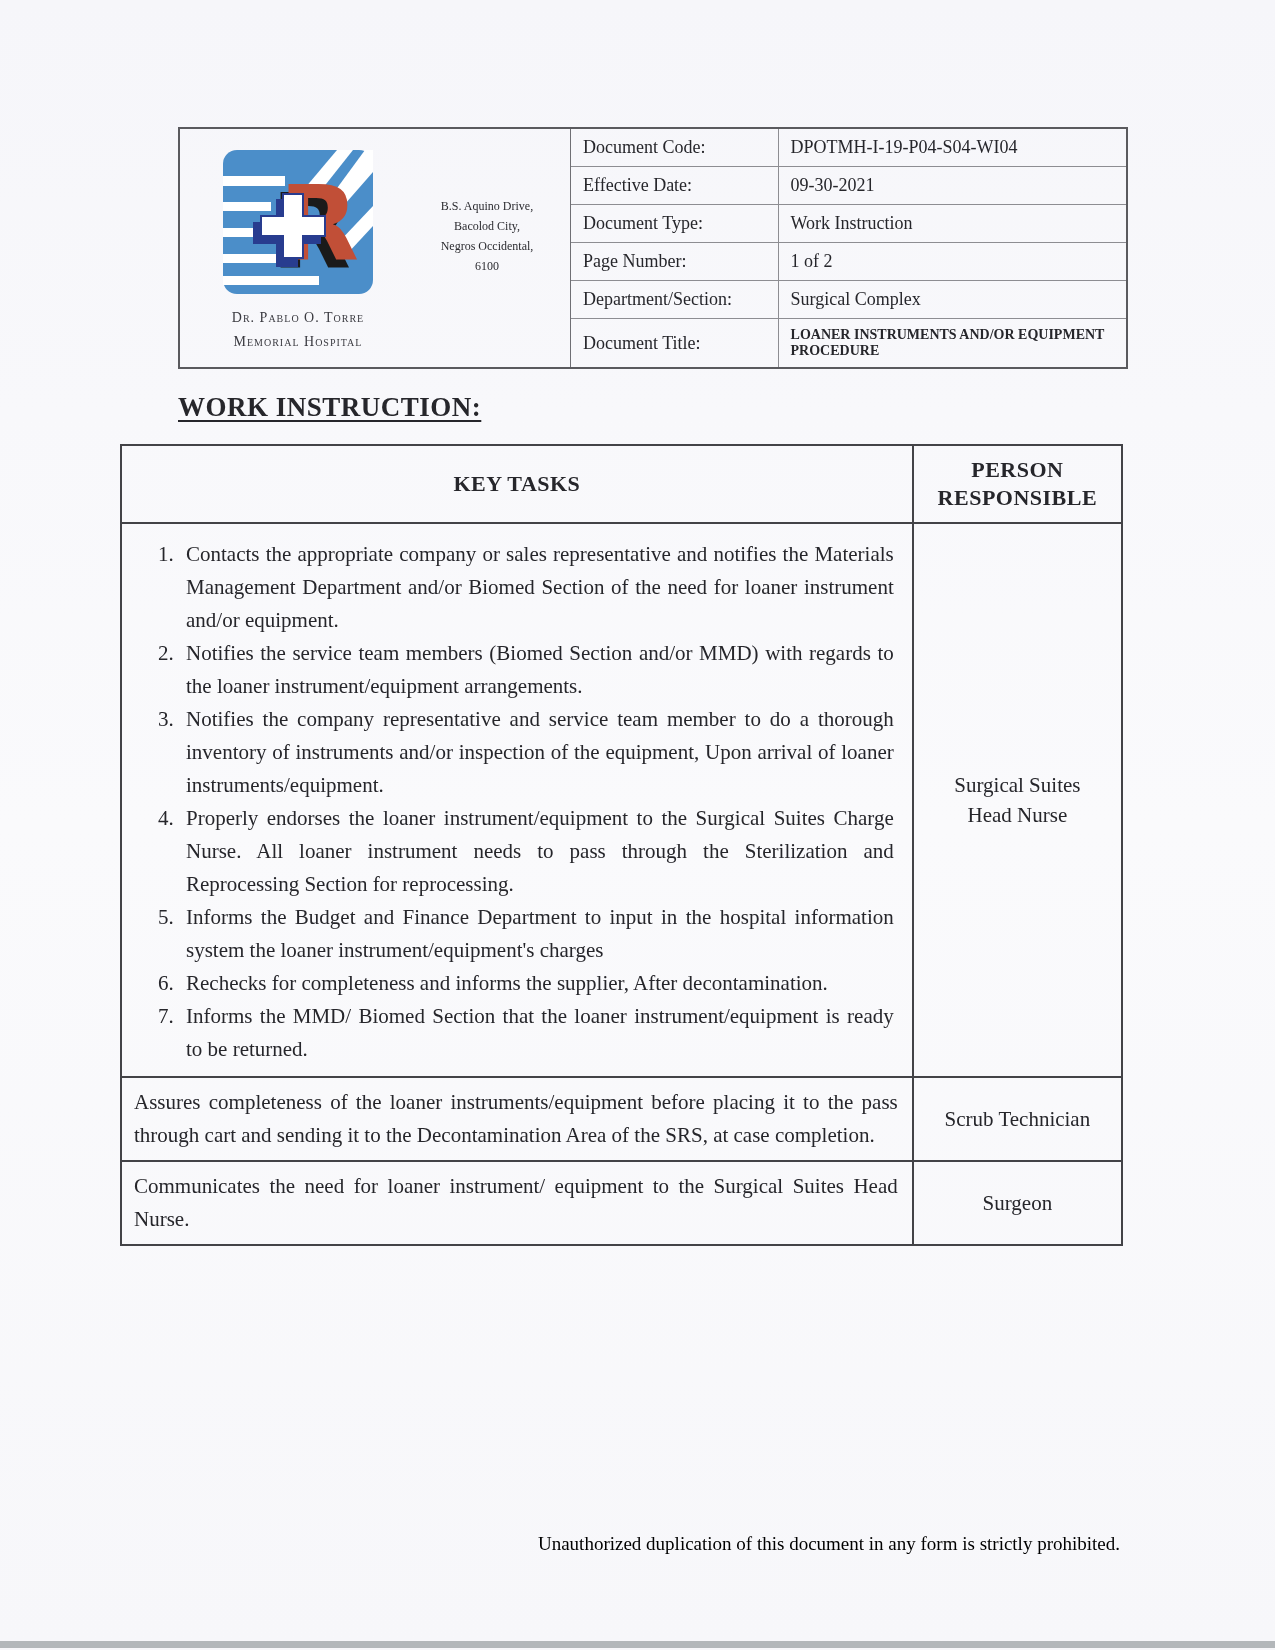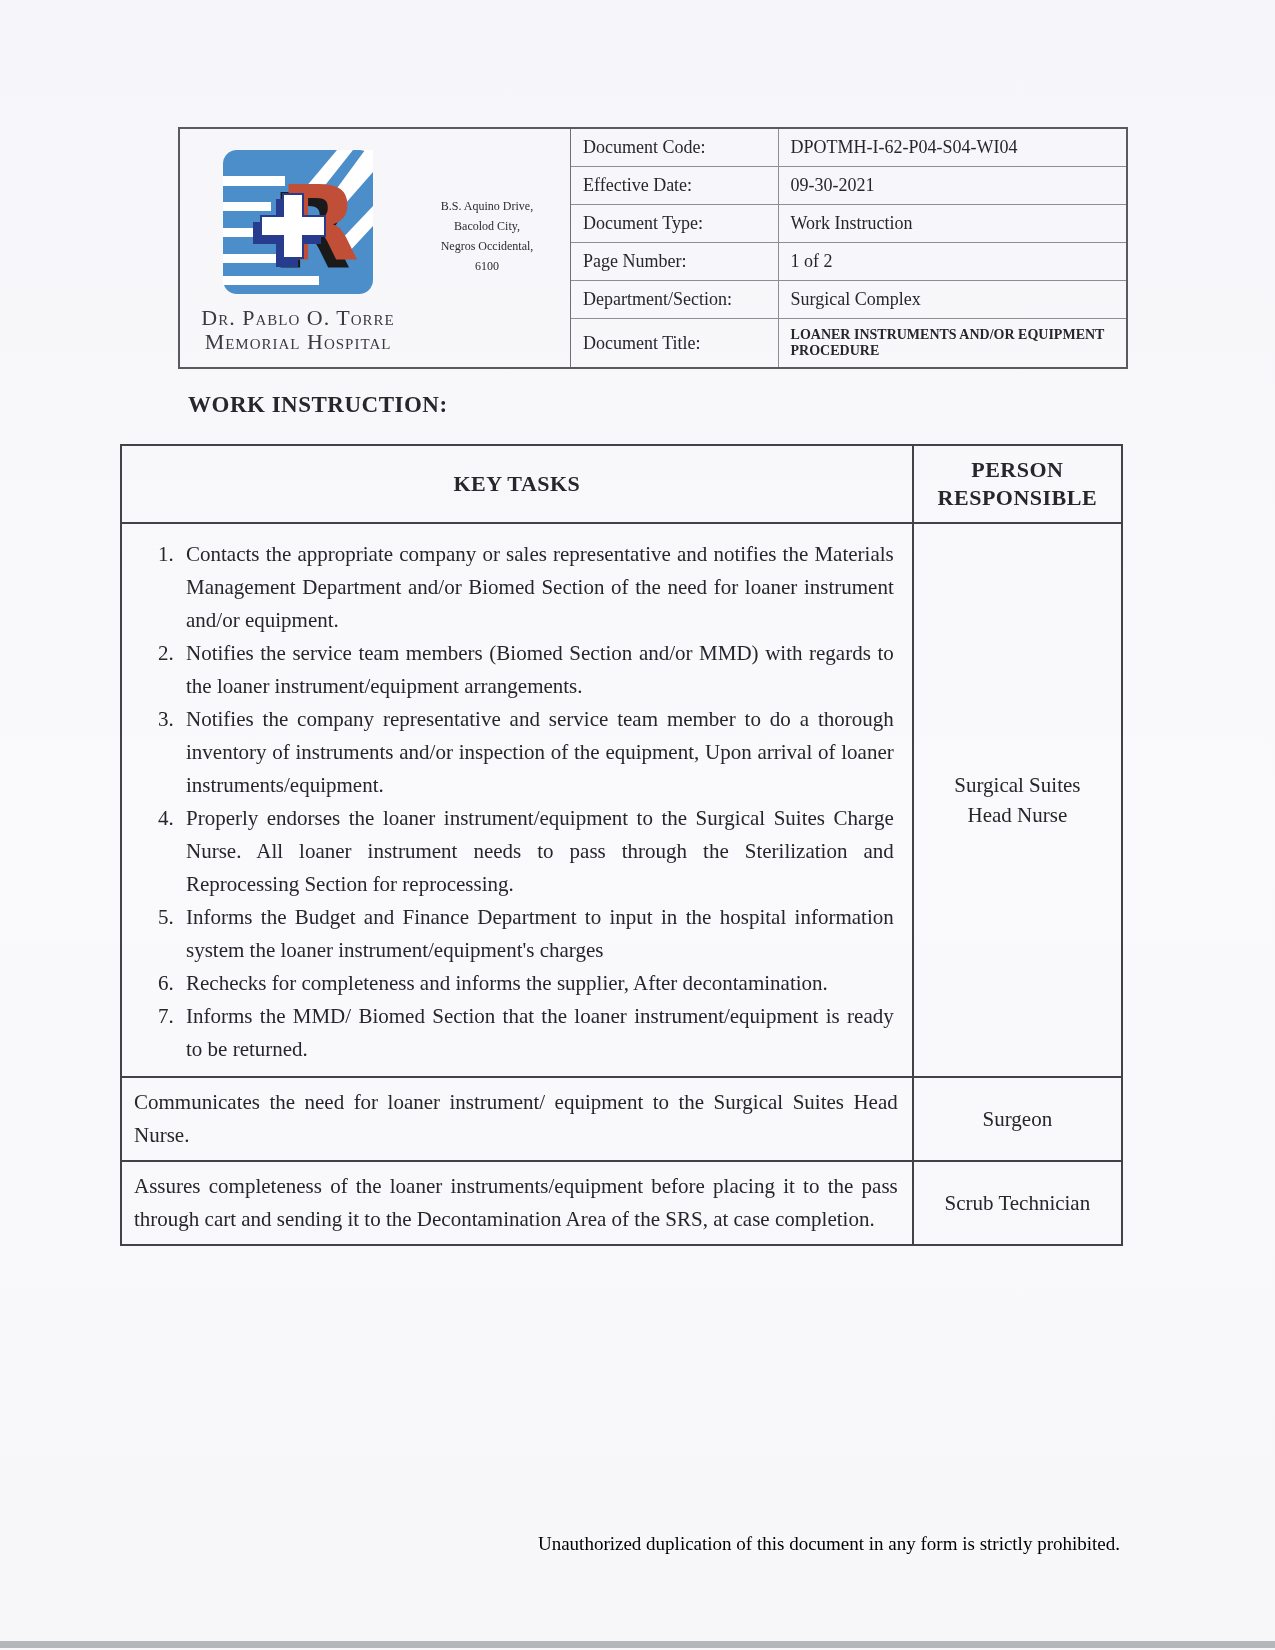--- a/index.html
+++ b/index.html
@@ -43,43 +43,44 @@
   .meta-row-title td { height: 60px; }
   .meta-table tr td { height: 36px; }
 
   .org-wrap { display: flex; align-items: center; }
   .logo-col { width: 200px; text-align: center; }
   .logo-box { display: inline-block; width: 158px; height: 152px; }
   .hospital-name {
     margin-top: 4px;
     font-variant: small-caps;
     letter-spacing: 1px;
-    font-size: 22px;
+    font-size: 14px;
     line-height: 24px;
     color: #3a3a40;
     white-space: pre-line;
   }
   .address {
     width: 150px;
     margin-left: 14px;
     margin-top: -28px;
     text-align: center;
     font-size: 12px;
     line-height: 20px;
     white-space: pre-line;
     color: #2b2b30;
   }
 
   
   .section-title {
     position: absolute;
-    left: 188px; top: 392px;
-    font-size: 23px;
+    left: 178px; top: 392px;
+    font-size: 27px;
     font-weight: bold;
     letter-spacing: 0.5px;
+    text-decoration: underline;
     text-underline-offset: 4px;
   }
 
   
   .work-table {
     position: absolute;
     left: 120px; top: 444px;
     width: 1003px;
     border-collapse: collapse;
     border: 2px solid #434347;
@@ -180,21 +181,21 @@
           <div class="hospital-name">Dr. Pablo O. Torre
 Memorial Hospital</div>
         </div>
         <div class="address">B.S. Aquino Drive,
 Bacolod City,
 Negros Occidental,
 6100</div>
       </div>
     </td>
     <td class="label-cell">Document Code:</td>
-    <td class="value-cell">DPOTMH-I-62-P04-S04-WI04</td>
+    <td class="value-cell">DPOTMH-I-19-P04-S04-WI04</td>
   </tr>
   <tr>
     <td class="label-cell">Effective Date:</td>
     <td class="value-cell">09-30-2021</td>
   </tr>
   <tr>
     <td class="label-cell">Document Type:</td>
     <td class="value-cell">Work Instruction</td>
   </tr>
   <tr>
@@ -251,24 +252,24 @@
         <li class="task-item">
           <span class="task-num">7.</span>
           <span class="task-text">Informs the MMD/ Biomed Section that the loaner instrument/equipment is ready to be returned.</span>
         </li>
       </ol>
     </td>
     <td class="person-cell person-two-line">Surgical Suites
 Head Nurse</td>
   </tr>
   <tr>
+    <td class="plain-cell">Assures completeness of the loaner instruments/equipment before placing it to the pass through cart and sending it to the Decontamination Area of the SRS, at case completion.</td>
+    <td class="person-cell">Scrub Technician</td>
+  </tr>
+  <tr>
     <td class="plain-cell">Communicates the need for loaner instrument/ equipment to the Surgical Suites Head Nurse.</td>
     <td class="person-cell">Surgeon</td>
   </tr>
-  <tr>
-    <td class="plain-cell">Assures completeness of the loaner instruments/equipment before placing it to the pass through cart and sending it to the Decontamination Area of the SRS, at case completion.</td>
-    <td class="person-cell">Scrub Technician</td>
-  </tr>
 </tbody>
   </table>
 
 <div class="footer-note">Unauthorized duplication of this document in any form is strictly prohibited.</div>
 <div class="bottom-strip"></div>
 
 </body></html>

